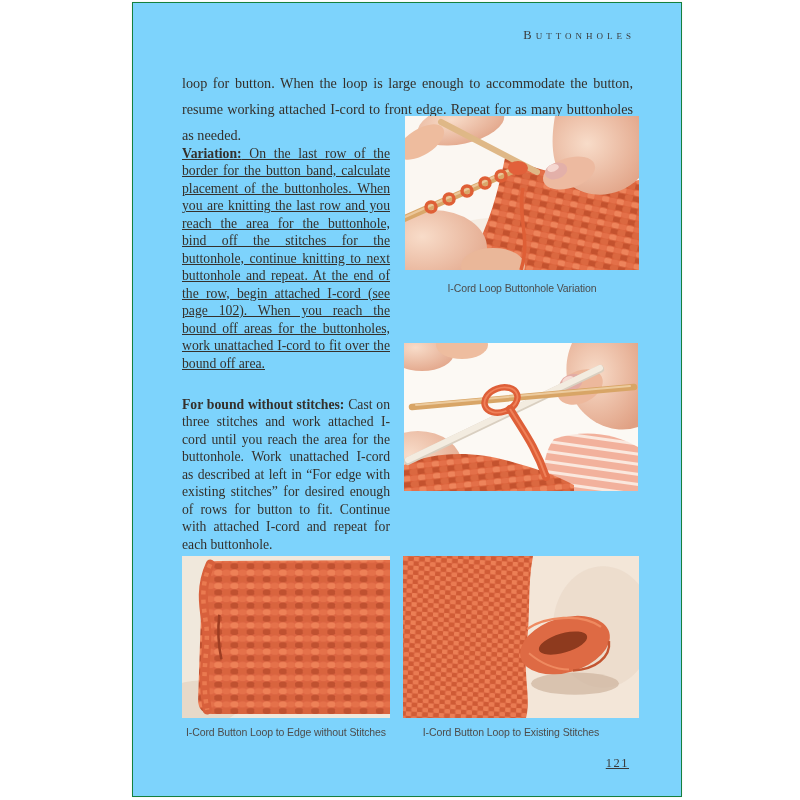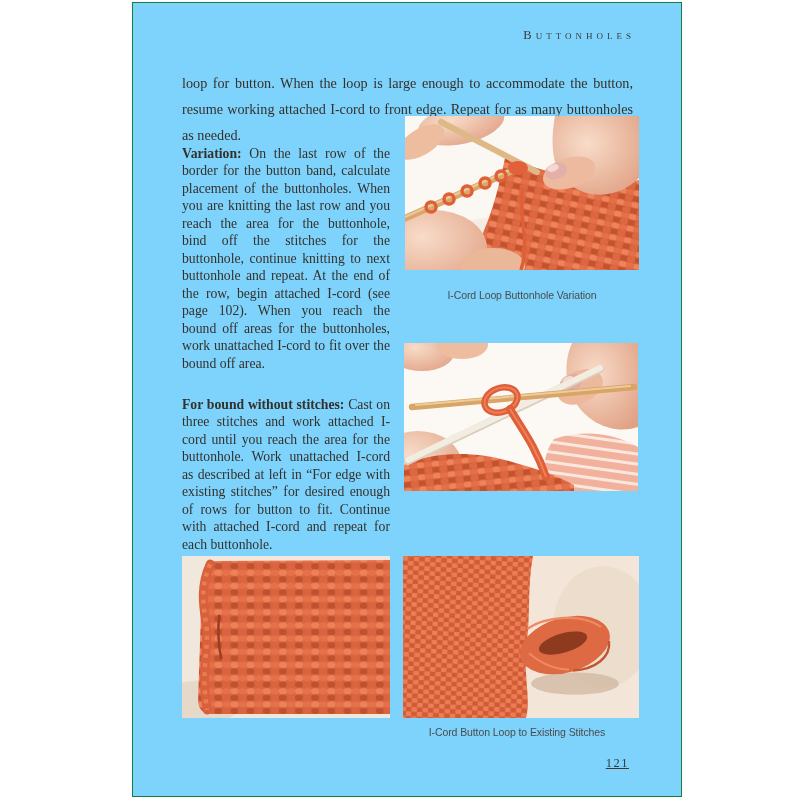--- a/index.html
+++ b/index.html
@@ -26,38 +26,38 @@
     position:absolute;left:49px;top:53px;width:451px;
     font-size:14.2px;line-height:26px;text-align:justify;
     color:#35302b;
   }
   .col-par{
     position:absolute;left:49px;width:208px;
     font-size:13.7px;line-height:17.5px;text-align:justify;
     color:#35302b;
   }
   .col-par .lead{font-weight:bold;}
-  .par-variation{top:128px;}
+  .par-variation{top:128px;text-decoration:underline;}
   .par-foredge{top:379px;}
   figure{margin:0;padding:0;position:absolute;}
   figure svg{display:block;width:100%;height:100%;}
   .fig1{left:272px;top:113px;width:234px;height:154px;}
   .fig2{left:271px;top:340px;width:234px;height:148px;}
   .fig3{left:49px;top:553px;width:208px;height:162px;}
   .fig4{left:270px;top:553px;width:236px;height:162px;}
   .caption{
     position:absolute;
     font-family:"Liberation Sans", sans-serif;
     font-size:10.5px;letter-spacing:-0.1px;
     color:#4c4c4c;text-align:center;
   }
-  .cap1{left:258px;top:286px;width:262px;}
+  .cap1{left:258px;top:279px;width:262px;}
   .cap2{left:258px;top:496px;width:262px;}
   .cap3{left:36px;top:723px;width:234px;}
-  .cap4{left:262px;top:723px;width:244px;}
+  .cap4{left:256px;top:723px;width:244px;}
   .folio{
     position:absolute;top:753px;right:52px;
     font-size:12.5px;letter-spacing:1.5px;color:#3a3a3a;text-decoration:underline;
   }
 </style>
 </head>
 <body>
 
 <div class="page">
 
@@ -182,20 +182,21 @@
         </pattern>
       </defs>
       <rect width="206" height="160" fill="#f0e8dc"></rect>
       <ellipse cx="18" cy="145" rx="40" ry="22" fill="#e2d3c0" opacity=".7"></ellipse>
       <path d="M206 4 L206 156 L30 156 Q 15 156 16 140 L 20 22 Q 21 5 35 5 Z" fill="url(#p3kn)"></path>
       <path d="M28 8 C 18 30 21 48 24 68 C 27 92 18 114 25 152" fill="none" stroke="#d8603c" stroke-width="9" stroke-linecap="round"></path>
       <path d="M28 8 C 18 30 21 48 24 68 C 27 92 18 114 25 152" fill="none" stroke="#ea7a50" stroke-width="4.5" stroke-dasharray="4 5"></path>
       <path d="M37 58 C 35 74 36 88 39 102" fill="none" stroke="#9e3d22" stroke-width="2.5"></path>
     </svg>
   </figure>
+  <div class="caption cap3">I-Cord Button Loop to Edge without Stitches</div>
 
   <figure class="fig4">
     <svg viewBox="0 0 236 160" preserveAspectRatio="none">
       <defs>
         <pattern id="p4kn" width="11" height="9" patternUnits="userSpaceOnUse" patternTransform="rotate(3)">
           <rect width="11" height="9" fill="#dd6743"></rect>
           <ellipse cx="2.7" cy="2.2" rx="3.1" ry="2.4" fill="#ec7f55"></ellipse>
           <ellipse cx="8.2" cy="2.2" rx="3.1" ry="2.4" fill="#d15c36"></ellipse>
           <ellipse cx="2.7" cy="6.8" rx="3.1" ry="2.4" fill="#cf5a35"></ellipse>
           <ellipse cx="8.2" cy="6.8" rx="3.1" ry="2.4" fill="#ea7b52"></ellipse>

